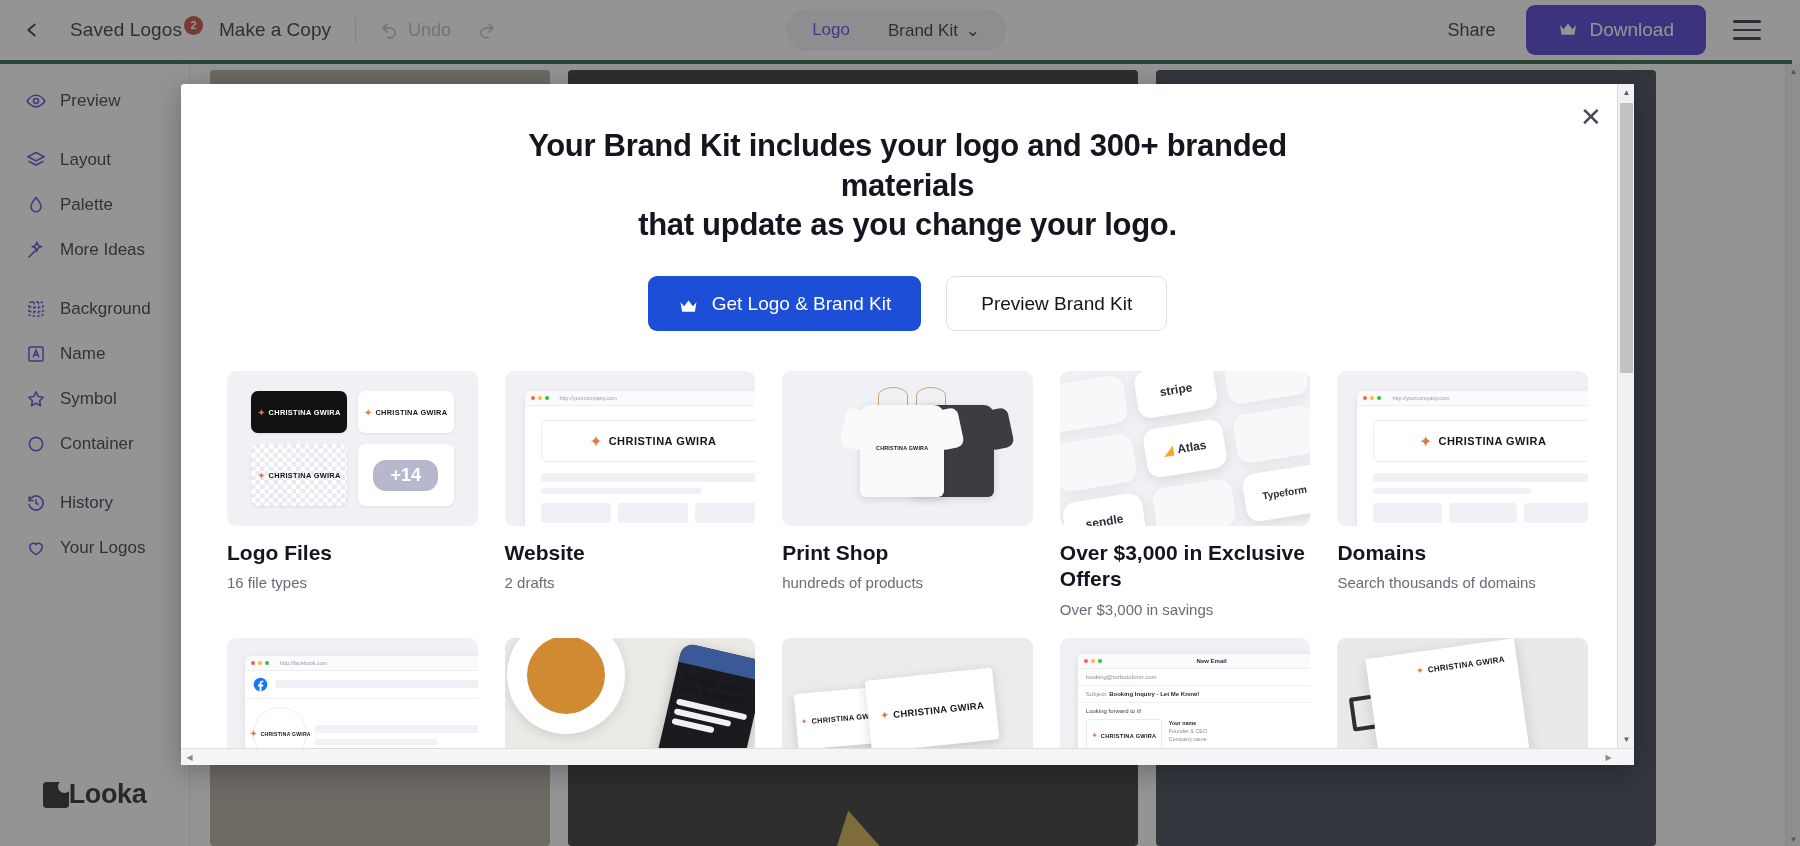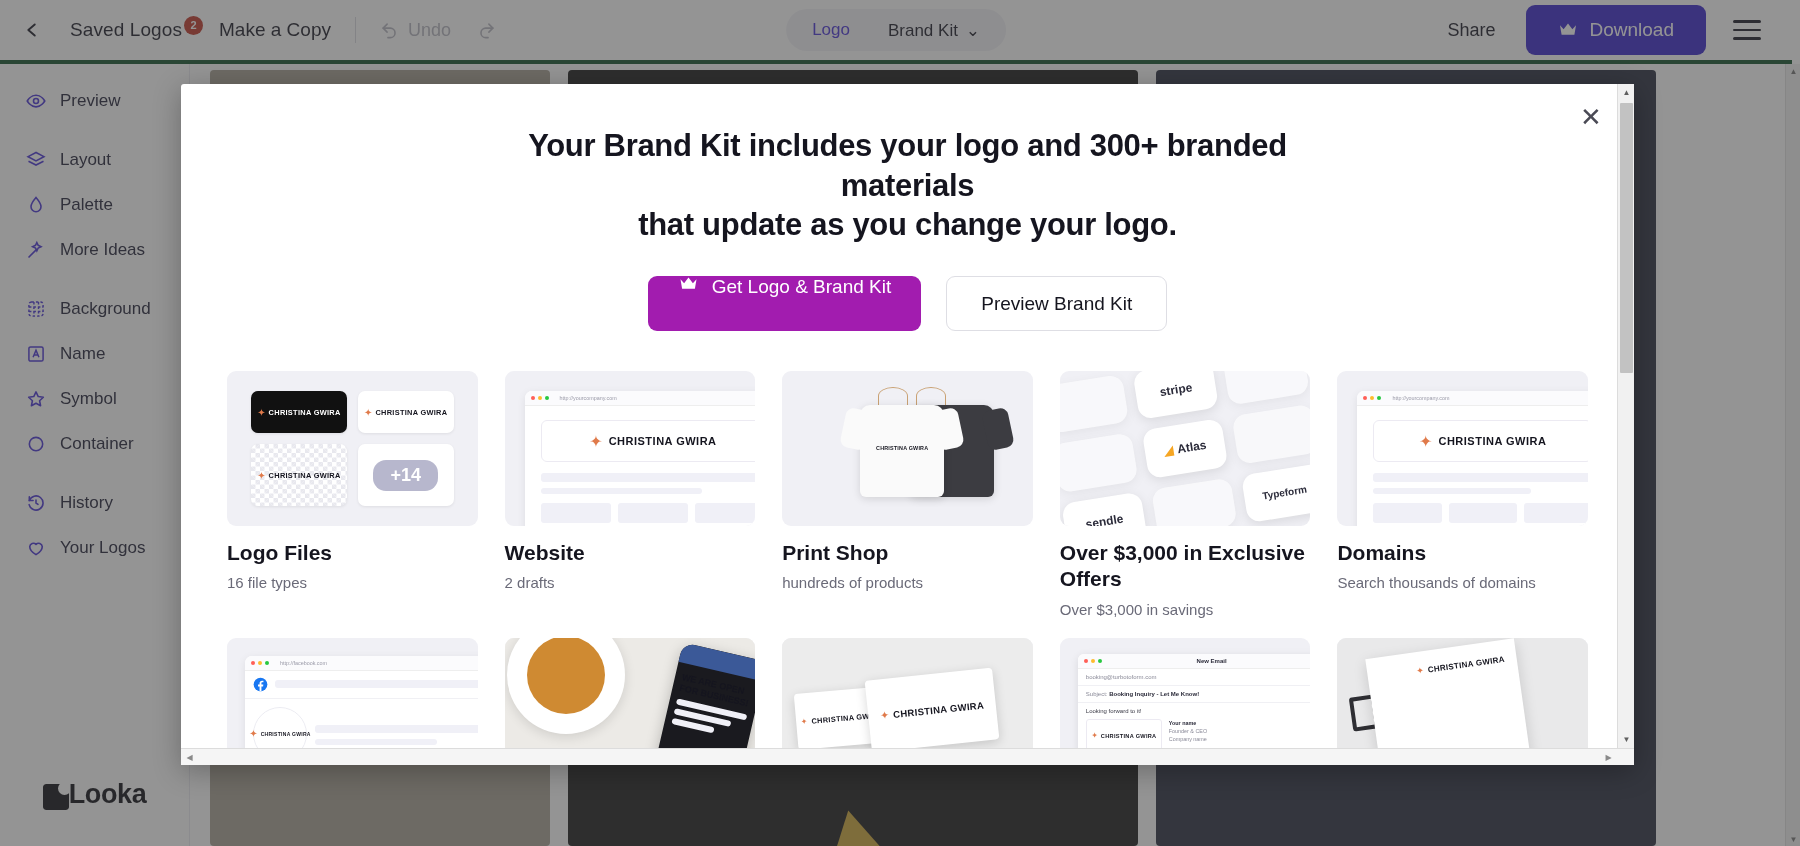--- a/index.html
+++ b/index.html
@@ -80,21 +80,21 @@
     height: 45px; padding-left: 20px; margin: 0 6px;
     border-radius: 8px; cursor: pointer;
     font-size: 17px; color: #24243a;
   }
   .side-item.active { background: #f0f0f5; }
   .side-gap { height: 14px; }
   .side-ico { width: 20px; height: 20px; display:flex; align-items:center; justify-content:center; }
   .side-ico svg { stroke: #4b35d6; fill: none; }
   .looka {
     position: absolute; bottom: 36px; left: 0; right: 0;
-    display: flex; align-items: flex-end; justify-content: center; 
+    display: flex; align-items: center; justify-content: center; 
   }
   .looka .mark {
     width: 26px; height: 26px; background: #111118;
     -webkit-mask: radial-gradient(circle at 100% 0, transparent 9px, #000 9.5px) ,none;
             mask: radial-gradient(circle at 100% 0, transparent 9px, #000 9.5px);
     border-radius: 3px;
     position: relative;
   }
   .looka .mark::after{
     content:""; position:absolute; right:-2px; top:-2px; width:13px;height:13px;
@@ -152,23 +152,23 @@
     display: flex; align-items: center; justify-content: center; cursor: pointer;
     color: #4a4a55; font-size: 26px; line-height: 1;
   }
   .modal-h1 {
     text-align: center; font-size: 31px; line-height: 1.28;
     color: #15151f; font-weight: bold; letter-spacing: -.3px;
     max-width: 900px; margin: 14px auto 0 auto;
   }
   .cta-row { display: flex; justify-content: center; gap: 25px; margin-top: 31px; }
   .cta-primary {
-    background: #a21caf; color: #fff; border: none; border-radius: 9px;
-    font-size: 19px; padding: 0 30px; height: 55px; cursor: pointer;
-    display: flex; align-items: flex-start; gap: 13px; font-weight: 500;
+    background: #1d4ed8; color: #fff; border: none; border-radius: 9px;
+    font-size: 19px; padding: 16px 30px; height: 55px; cursor: pointer;
+    display: flex; align-items: flex-end; gap: 13px; font-weight: 500;
   }
   .cta-secondary {
     background: #fff; color: #15151f; border: 1px solid #dedee4; border-radius: 9px;
     font-size: 19px; padding: 0 34px; height: 55px; cursor: pointer;
   }
 
   .grid {
     display: grid; grid-template-columns: repeat(5, 1fr); gap: 18px 27px;
     margin-top: 40px;
   }

